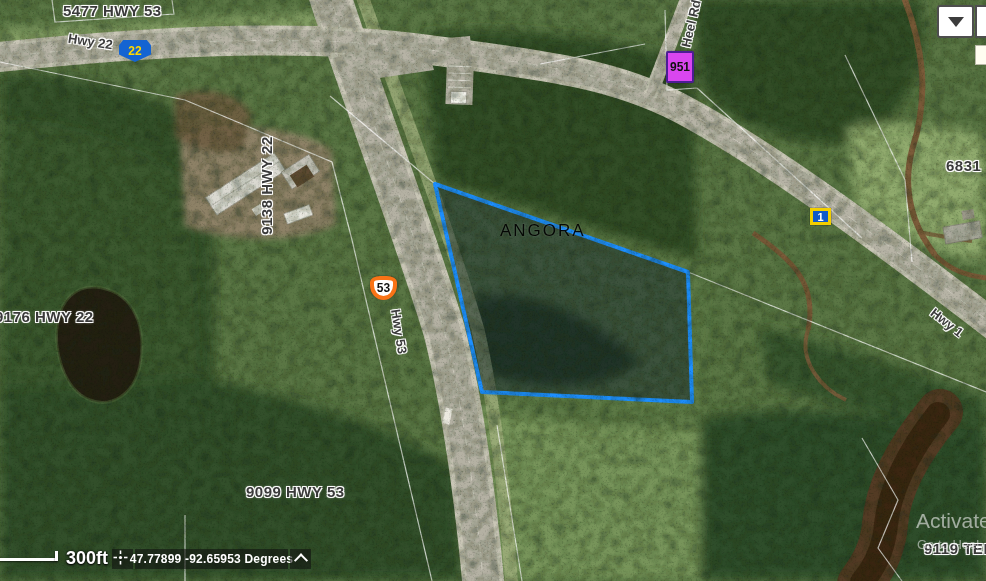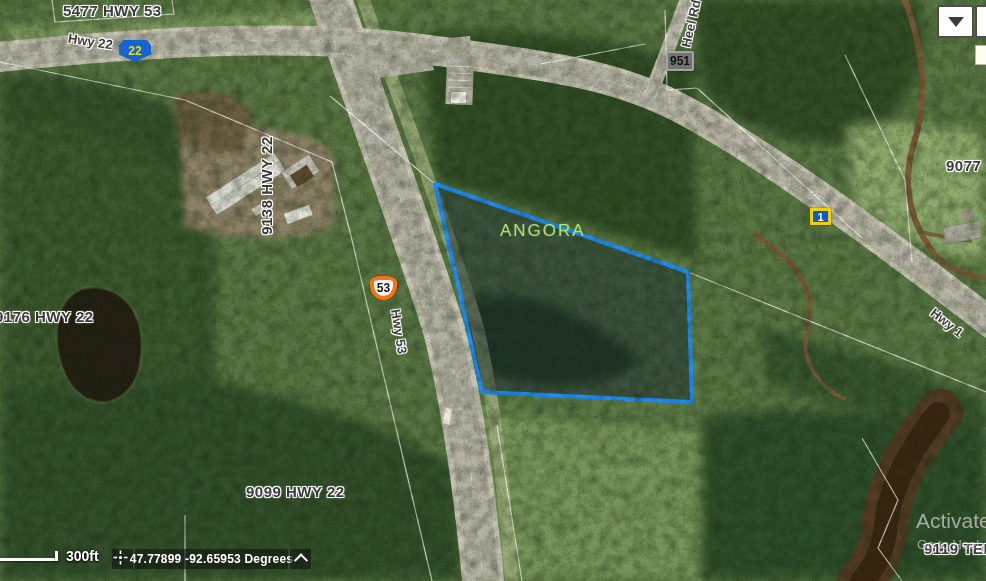--- a/index.html
+++ b/index.html
@@ -4,48 +4,48 @@
 <style>
   html,body{margin:0;padding:0;background:#222;}
   #stage{position:relative;width:986px;height:581px;overflow:hidden;font-family:"Liberation Sans",sans-serif;background:#58743f;}
   #stage svg{position:absolute;left:0;top:0;}
 
   
   .addr{position:absolute;font-size:15px;font-weight:bold;color:#3a3a3a;white-space:nowrap;letter-spacing:.5px;
         text-shadow:-1px -1px 0 rgba(255,255,255,.95),1px -1px 0 rgba(255,255,255,.95),-1px 1px 0 rgba(255,255,255,.95),1px 1px 0 rgba(255,255,255,.95),0 0 3px #fff;}
   .roadlbl{position:absolute;font-size:13px;font-weight:bold;color:#3d3d3d;white-space:nowrap;
         text-shadow:-1px -1px 0 rgba(255,255,255,.95),1px -1px 0 rgba(255,255,255,.95),-1px 1px 0 rgba(255,255,255,.95),1px 1px 0 rgba(255,255,255,.95),0 0 2px #fff;}
-  .parcel-name{position:absolute;font-size:17px;font-weight:500;color:#bef264;letter-spacing:2px;opacity:.9;
+  .parcel-name{position:absolute;font-size:17px;font-weight:500;color:#000000;letter-spacing:2px;opacity:.9;
         text-shadow:0 0 2px rgba(255,255,255,.25);}
 
   
   .shield{position:absolute;display:flex;align-items:center;justify-content:center;font-weight:bold;box-sizing:border-box;}
   .shield-state{width:32px;height:22px;background:#1464d2;color:#ffd800;font-size:12px;
         clip-path:polygon(13% 0,87% 0,100% 24%,100% 66%,50% 100%,0 66%,0 24%);
         filter:drop-shadow(0 0 1px #000);}
   .shield-us{width:27px;height:24px;background:#fff;border:4px solid #f97316;color:#111;font-size:12px;
         border-radius:45% 45% 60% 60% / 30% 30% 72% 72%;box-shadow:0 0 2px rgba(0,0,0,.4);}
-  .shield-cty{min-width:24px;height:20px;padding:0 2px;background:#737373;border:2px solid #a3a3a3;border-radius:2px;color:#111;font-size:12px;box-shadow:0 0 2px rgba(0,0,0,.4);}
+  .shield-cty{min-width:24px;height:32px;padding:0 2px;background:#d946ef;border:2px solid #4c1d95;border-radius:2px;color:#111;font-size:12px;box-shadow:0 0 2px rgba(0,0,0,.4);}
   .shield-mn1{width:21px;height:17px;background:#1059c8;border:3px solid #f2cf00;color:#fff;font-size:11px;box-shadow:0 0 1px #000;}
 
   
   .dropdown-btn{position:absolute;left:937px;top:5px;width:37px;height:33px;background:#fff;border:2px solid #4e4e4e;border-radius:3px;
         display:flex;align-items:center;justify-content:center;box-sizing:border-box;cursor:pointer;}
   .tri-down{width:0;height:0;border-left:8px solid transparent;border-right:8px solid transparent;border-top:10px solid #3c3c3c;}
   .edge-box-a{position:absolute;left:975px;top:5px;width:11px;height:33px;background:#fff;border:2px solid #4e4e4e;border-right:none;box-sizing:border-box;}
   .edge-box-b{position:absolute;left:975px;top:45px;width:11px;height:20px;background:#fffdf0;border:1px solid #b9b9a8;border-right:none;box-sizing:border-box;}
 
   
   .wm1{position:absolute;left:916px;top:509px;font-size:21px;color:rgba(242,242,242,.6);white-space:nowrap;}
   .wm2{position:absolute;left:917px;top:537px;font-size:13px;color:rgba(242,242,242,.55);white-space:nowrap;}
 
   
   .scalebar-line{position:absolute;left:0;top:558px;width:57px;height:3px;background:#fff;box-shadow:0 1px 2px rgba(0,0,0,.6);}
   .scalebar-tick{position:absolute;left:55px;top:551px;width:3px;height:10px;background:#fff;box-shadow:0 1px 2px rgba(0,0,0,.6);}
-  .scale-label{position:absolute;left:66px;top:548px;font-size:14px;font-weight:bold;color:#fff;text-shadow:0 1px 2px #000,0 0 3px #000;text-align:right;}
+  .scale-label{position:absolute;left:66px;top:548px;font-size:18px;font-weight:bold;color:#fff;text-shadow:0 1px 2px #000,0 0 3px #000;text-align:right;}
   .fbox{position:absolute;top:549px;height:20px;background:rgba(15,15,15,.55);display:flex;align-items:center;justify-content:center;box-sizing:border-box;}
   .fbox-cross{left:112px;width:21px;}
   .fbox-coord{left:135px;width:153px;color:#fff;font-size:12px;font-weight:bold;white-space:nowrap;letter-spacing:.2px;}
   .fbox-chev{left:290px;width:21px;cursor:pointer;}
   .chev-up{width:8px;height:8px;border-left:2.5px solid #fff;border-top:2.5px solid #fff;transform:rotate(45deg) translate(1px,1px);}
 </style>
 </head>
 <body>
 
 <div id="stage">
@@ -189,23 +189,23 @@
     <rect x="0" y="0" width="986" height="581" filter="url(#texCoarse)" opacity=".55"></rect>
     <rect x="0" y="0" width="986" height="581" filter="url(#texFine)" opacity=".45"></rect>
   </svg>
 
   <div class="addr" style="left:63px;top:2px;">5477 HWY 53</div>
 
   <div class="addr" style="left:210px;top:177px;width:112px;text-align:center;transform:rotate(-90deg);">9138 HWY 22</div>
 
   <div class="addr" style="left:-5px;top:308px;">9176 HWY 22</div>
 
-  <div class="addr" style="left:246px;top:483px;">9099 HWY 22</div>
-
-  <div class="addr" style="left:946px;top:157px;">9077</div>
+  <div class="addr" style="left:246px;top:483px;">9099 HWY 53</div>
+
+  <div class="addr" style="left:946px;top:157px;">6831</div>
 
   <div class="addr" style="left:924px;top:540px;">9119 TEE</div>
 
   <div class="parcel-name" style="left:500px;top:221px;">ANGORA</div>
 
   <div class="roadlbl" style="left:68px;top:34px;transform:rotate(9deg);">Hwy 22</div>
   <div class="roadlbl" style="left:374px;top:324px;width:50px;text-align:center;transform:rotate(81deg);">Hwy 53</div>
   <div class="roadlbl" style="left:663px;top:16px;width:56px;text-align:center;transform:rotate(-77deg);">Heel Rd</div>
   <div class="roadlbl" style="left:924px;top:315px;width:46px;text-align:center;transform:rotate(38deg);">Hwy 1</div>
 

